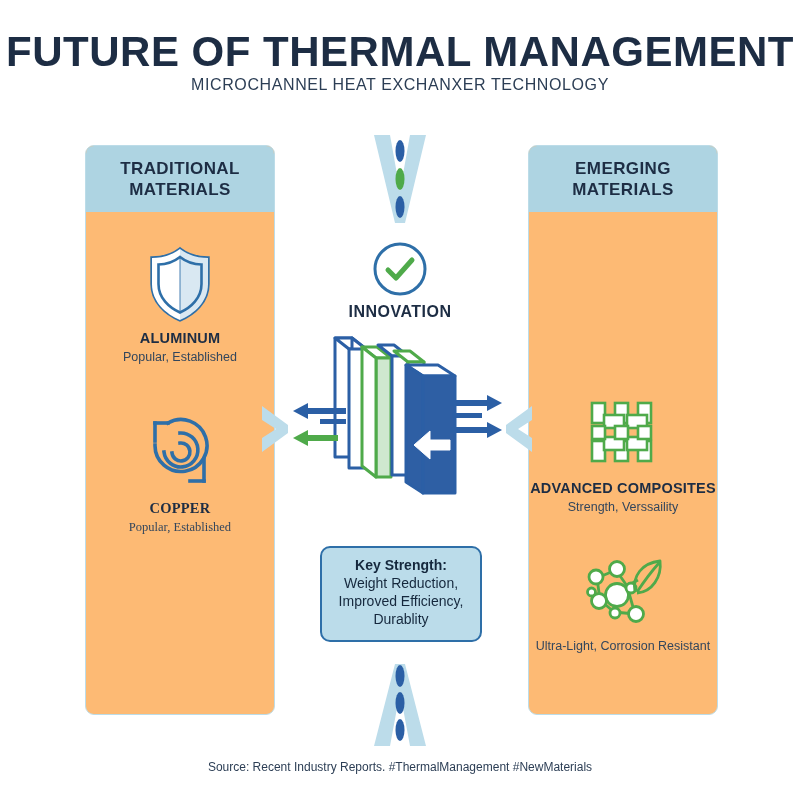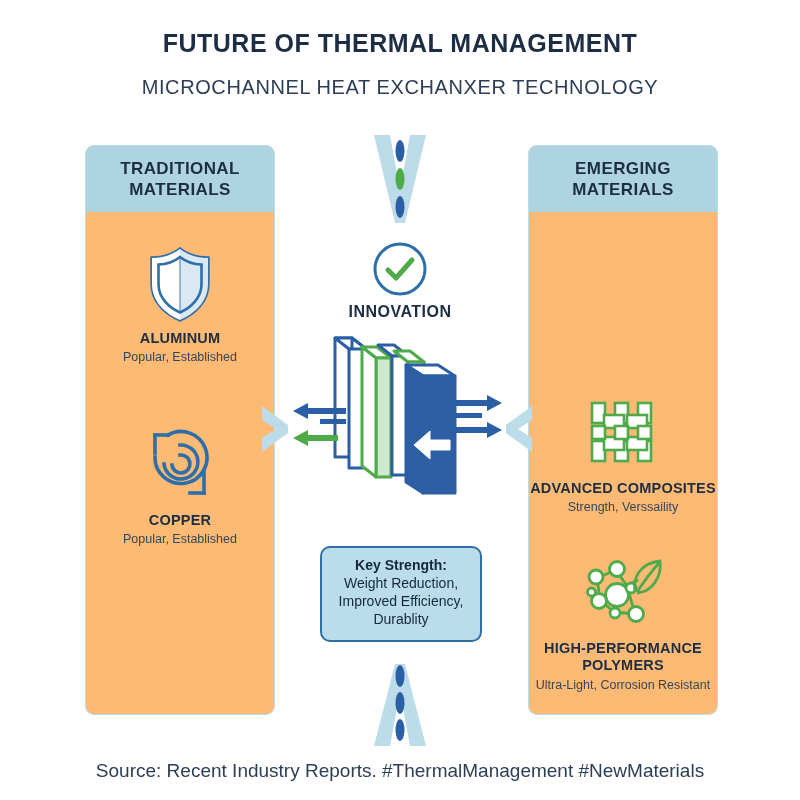--- a/index.html
+++ b/index.html
@@ -9,26 +9,26 @@
     font-family:"Liberation Sans", sans-serif;
     color:#1e3048;
     overflow:hidden;
     position:relative;
   }
   #stage{position:relative;width:800px;height:800px;}
 
   
   .title{
     position:absolute;left:0;top:30px;width:800px;text-align:center;
-    font-size:25px;font-weight:bold;letter-spacing:.5px;
+    font-size:42px;font-weight:bold;letter-spacing:.5px;
     color:#1d2d44;line-height:1.05;
   }
   .subtitle{
     position:absolute;left:0;top:76px;width:800px;text-align:center;
-    font-size:20px;font-weight:normal;letter-spacing:.6px;color:#2c3e55;
+    font-size:16px;font-weight:normal;letter-spacing:.6px;color:#2c3e55;
   }
 
   
   .panel{
     position:absolute;top:145px;width:190px;height:570px;
     background:#fdba74;border:1.5px solid #bcdce8;border-radius:9px;
     box-sizing:border-box;overflow:hidden;
   }
   .panel.left{left:85px;}
   .panel.right{left:528px;}
@@ -44,21 +44,21 @@
   .item{position:absolute;left:0;width:100%;text-align:center;}
   .item .ico{height:84px;display:flex;align-items:center;justify-content:center;}
   .item .nm{
     font-size:14.5px;font-weight:bold;color:#1d2d44;
     letter-spacing:.2px;line-height:1.2;margin-top:4px;
   }
   .item .ds{font-size:12.5px;color:#33465c;margin-top:3px;line-height:1.2;}
 
   
   .l-item1{top:30px;}
-  .l-item2{top:212px;}
+  .l-item2{top:200px;font-family:Liberation Serif, serif;}
   
   .r-item1{top:24px;}
   .r-item2{top:180px;}
   .r-item3{top:340px;}
   .r-item3 .nm{font-size:14.5px;}
 
   
   .innov-ico{position:absolute;left:371px;top:240px;}
   .innov-lbl{
     position:absolute;left:300px;top:303px;width:200px;text-align:center;
@@ -76,21 +76,21 @@
   .kb b{font-weight:bold;display:block;}
 
   .chev-top{position:absolute;left:372px;top:133px;}
   .chev-bot{position:absolute;left:372px;top:662px;}
   .arrow-in-l{position:absolute;left:258px;top:400px;}
   .arrow-in-r{position:absolute;left:502px;top:400px;}
 
   
   .footer{
     position:absolute;left:0;top:760px;width:800px;text-align:center;
-    font-size:19px;color:#2c3e55;
+    font-size:12px;color:#2c3e55;
   }
 </style>
 </head>
 <body>
 
 <div id="stage">
 
   <div class="title">FUTURE OF THERMAL MANAGEMENT</div>
   <div class="subtitle">MICROCHANNEL HEAT EXCHANXER TECHNOLOGY</div>
 
@@ -204,24 +204,20 @@
               <circle cx="11.5" cy="36" r="4" fill="#ffffff"></circle>
               <circle cx="35" cy="57" r="5" fill="#ffffff"></circle>
               <circle cx="56" cy="58" r="7.5" fill="#ffffff"></circle>
               <circle cx="51" cy="32" r="5" fill="#ffffff"></circle>
 
               <path d="M55 36 C52 20 62 7 80 5 C82 21 72 36 57 37" stroke-linejoin="round"></path>
               <path d="M57 36 C63 27 70 17 79 7"></path>
             </g>
           </svg>
         </div>
-        <div class="nm">
-          <span>HIGH-PERFORMANCE</span><br>
-          <span>POLYMERS</span>
-        </div>
         <div class="ds">Ultra-Light, Corrosion Resistant</div>
       </div>
 
     </div>
   </div>
 
   <div class="innov-ico">
     <svg width="58" height="58" viewBox="0 0 58 58">
       <circle cx="29" cy="29" r="25" fill="#ffffff" stroke="#2e6fa8" stroke-width="3"></circle>
       <path d="M17 30 L25 38 L41 20" fill="none" stroke="#4faa4a" stroke-width="5" stroke-linecap="round" stroke-linejoin="round"></path>

